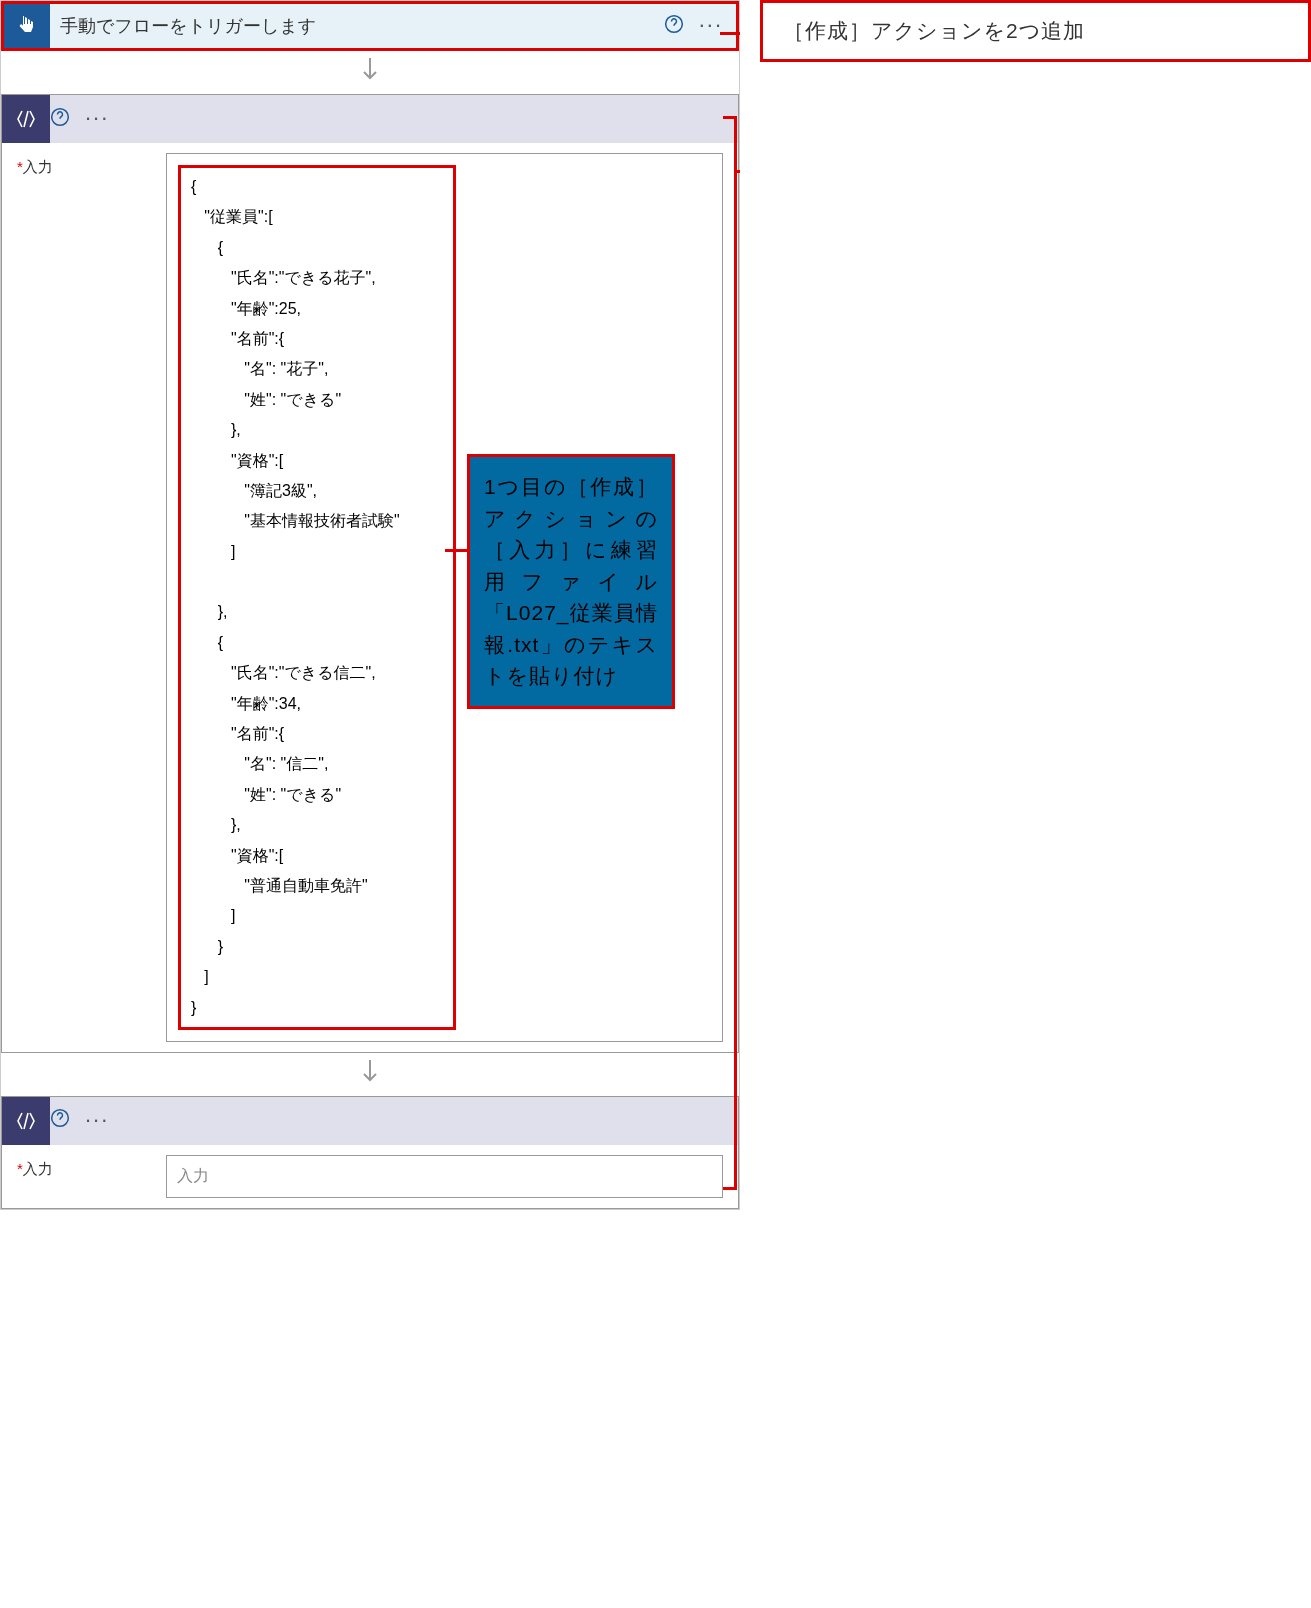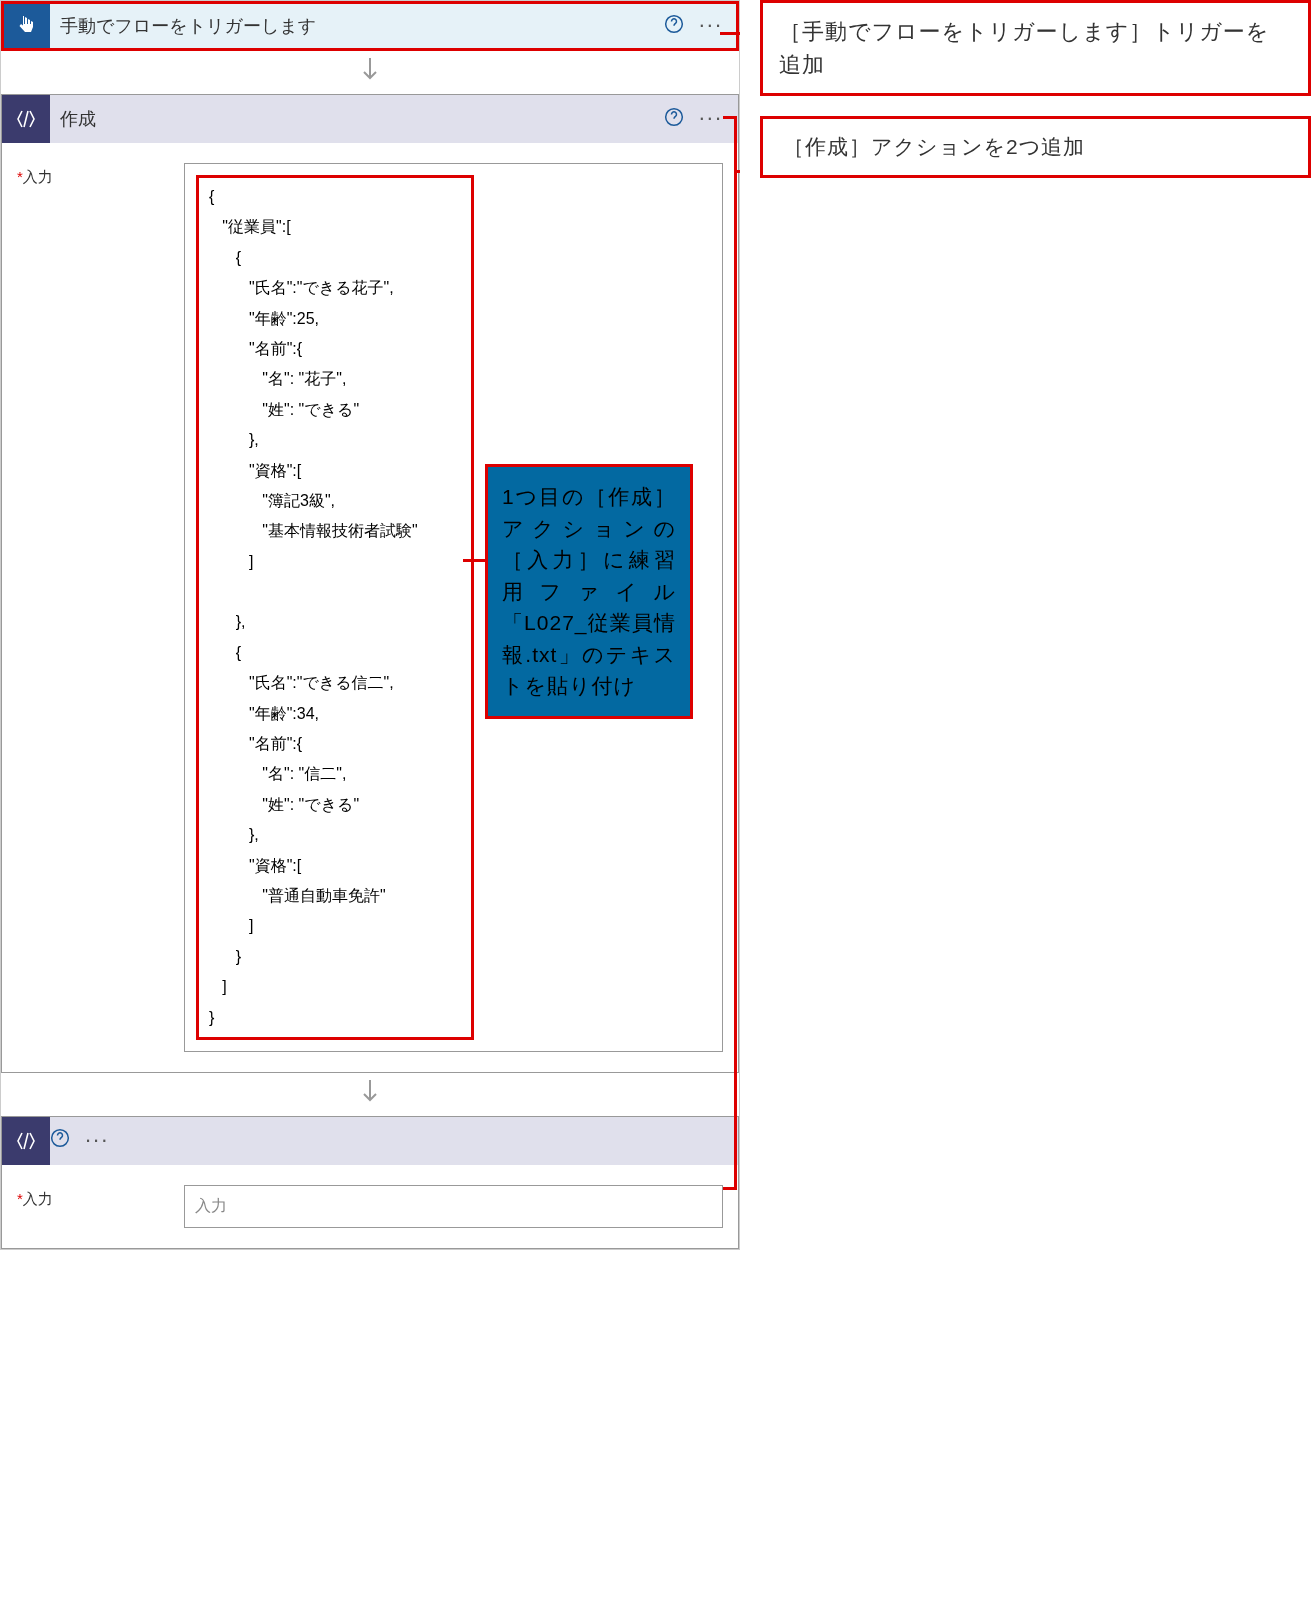--- a/index.html
+++ b/index.html
@@ -13,21 +13,21 @@
     .trigger-header { background: #e6f2f8; outline: 3px solid #d00; outline-offset: -2px; }
     .compose-header { background: #e0e0ec; }
     .icon-box { width: 48px; height: 48px; display: flex; align-items: center; justify-content: center; }
     .trigger-icon { background: #1c5a9a; color: #fff; }
     .compose-icon { background: #3b3b6d; color: #fff; }
     .card-title { flex: 1; padding-left: 10px; font-size: 18px; color: #333; }
     .card-actions { display: flex; align-items: center; gap: 15px; padding-right: 15px; }
     .help-icon { color: #1c5a9a; font-size: 20px; cursor: pointer; }
     .more-icon { color: #555; font-size: 22px; letter-spacing: 2px; cursor: pointer; position: relative; top: -6px; }
     
-    .card-body { padding: 20px 15px; display: flex; gap: 22px; }
+    .card-body { padding: 10px 15px; display: flex; gap: 4px; }
     .input-label { font-size: 15px; color: #333; padding-top: 5px; width: 145px; }
     .input-label .req { color: #d00; }
     .input-field { flex: 1; border: 1px solid #999; padding: 10px; font-size: 16px; min-height: 40px; position: relative; }
     .input-field.json-field { min-height: 830px; font-family: "Yu Gothic", sans-serif; }
     .input-placeholder { color: #888; }
     
     .json-content { white-space: pre; font-size: 16px; line-height: 1.9; outline: 3px solid #d00; outline-offset: -4px; padding: 8px 14px; width: 280px; }
     
     .arrow-down { text-align: center; font-size: 28px; color: #888; margin: 5px 0; }
     .arrow-down svg { width: 20px; height: 26px; }
@@ -71,21 +71,20 @@
         </svg>
     </div>
 
     <div class="card">
       <div class="card-header compose-header">
         <div class="icon-box compose-icon">
           <svg width="24" height="24" viewBox="0 0 24 24" fill="none" stroke="white" stroke-width="1.6">
               <path d="M8 4l-4 8 4 8M16 4l4 8-4 8M14 4l-4 16"></path>
             </svg>
         </div>
-        <div class="card-title">作成</div>
         <div class="card-actions">
           <span class="help-icon">
             <svg width="20" height="20" viewBox="0 0 24 24" fill="none" stroke="#1c5a9a" stroke-width="1.8">
                 <circle cx="12" cy="12" r="10"></circle>
                 <path d="M9 9a3 3 0 115 2c-1 1-2 1.5-2 3M12 18h.01"></path>
               </svg>
           </span>
           <span class="more-icon">...</span>
         </div>
       </div>
@@ -156,22 +155,19 @@
         <div class="input-field">
           <span class="input-placeholder">入力</span>
         </div>
       </div>
     </div>
 
   </div>
 
   <div class="annotations">
     <div class="connector" style="left:-20px; top:32px; width:20px;"></div>
-    <div class="annotation-box">
-      <span>［手動でフローをトリガーします］トリガーを追加</span>
-    </div>
     <div class="bracket" style="left:-17px; top:116px; height:1074px;"></div>
     <div class="connector" style="left:-3px; top:170px; width:3px;"></div>
     <div class="annotation-box small">
       <span>［作成］アクションを2つ追加</span>
     </div>
   </div>
 </div>
 
 </body></html>

